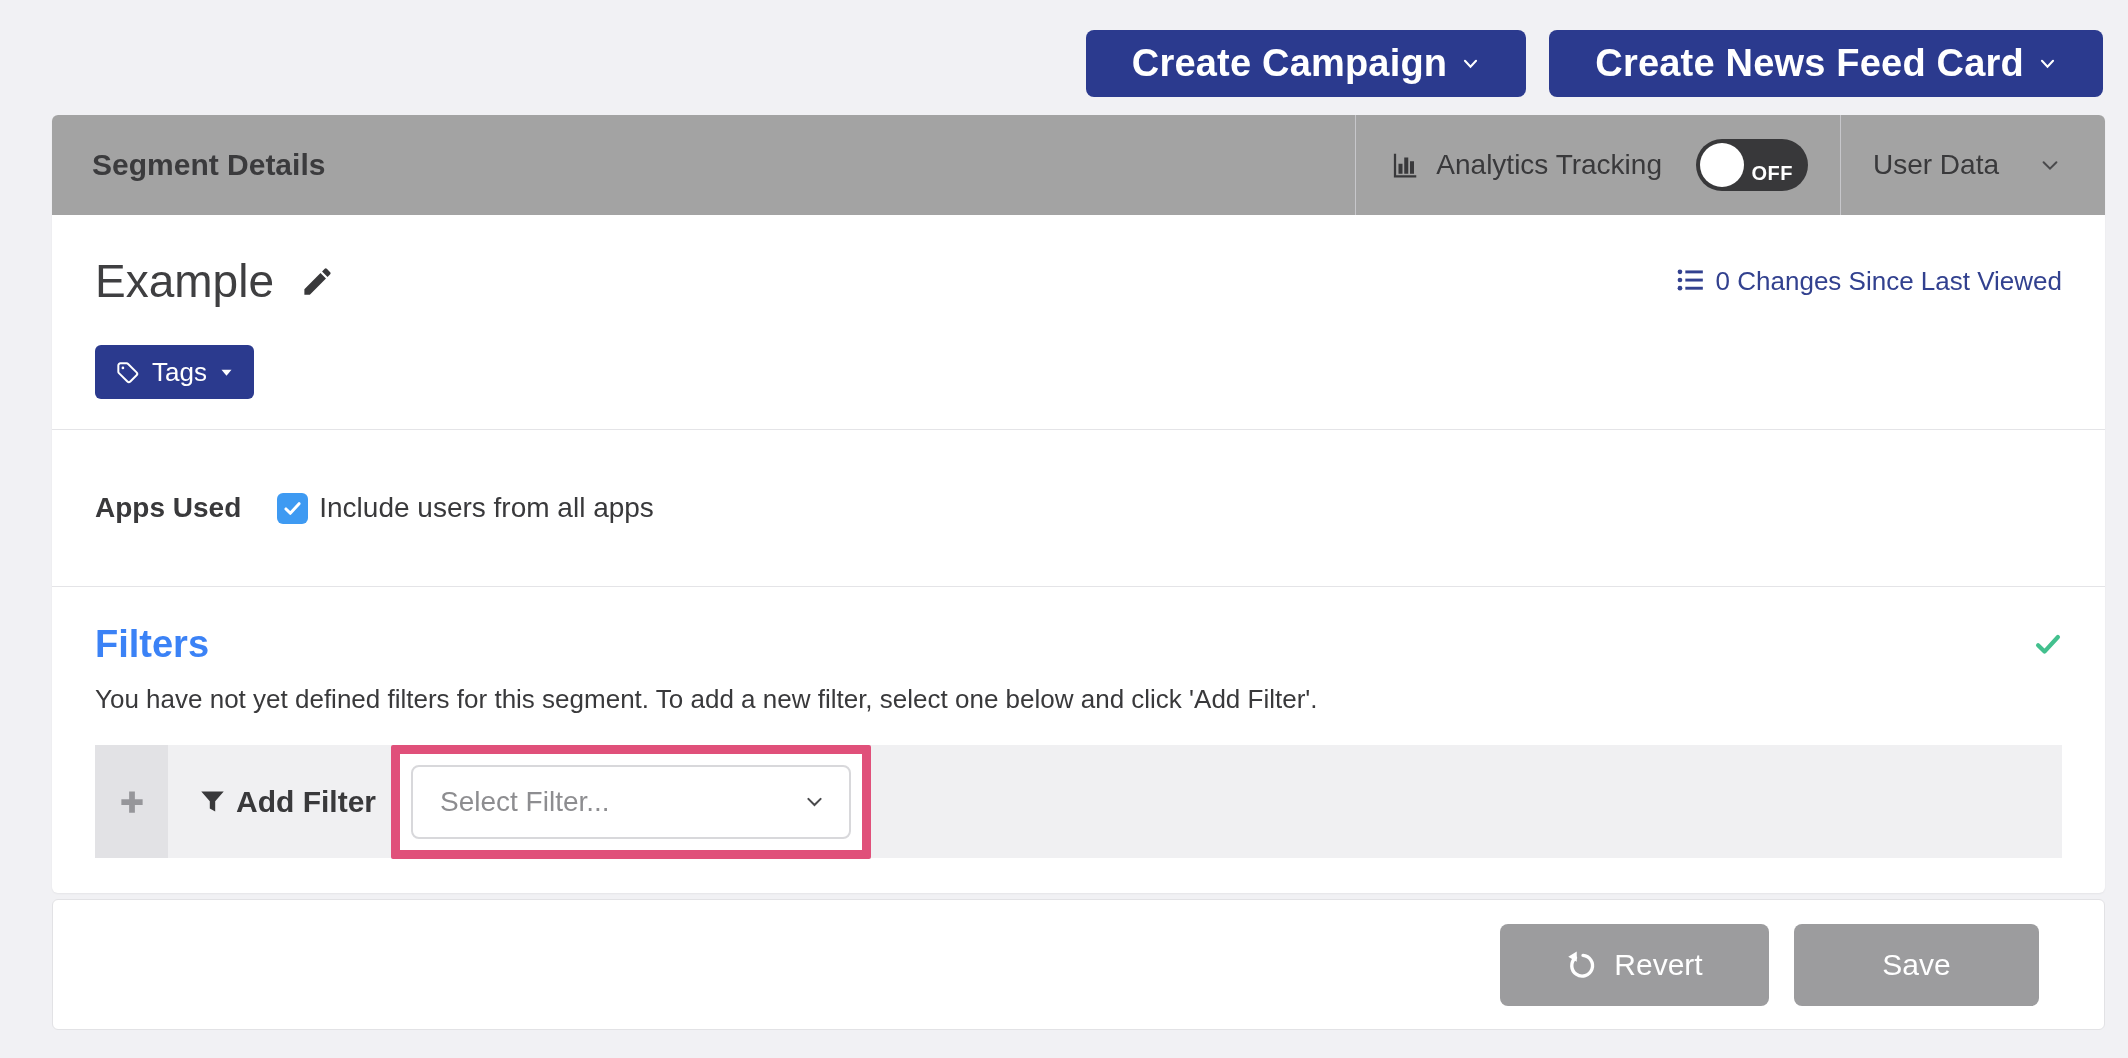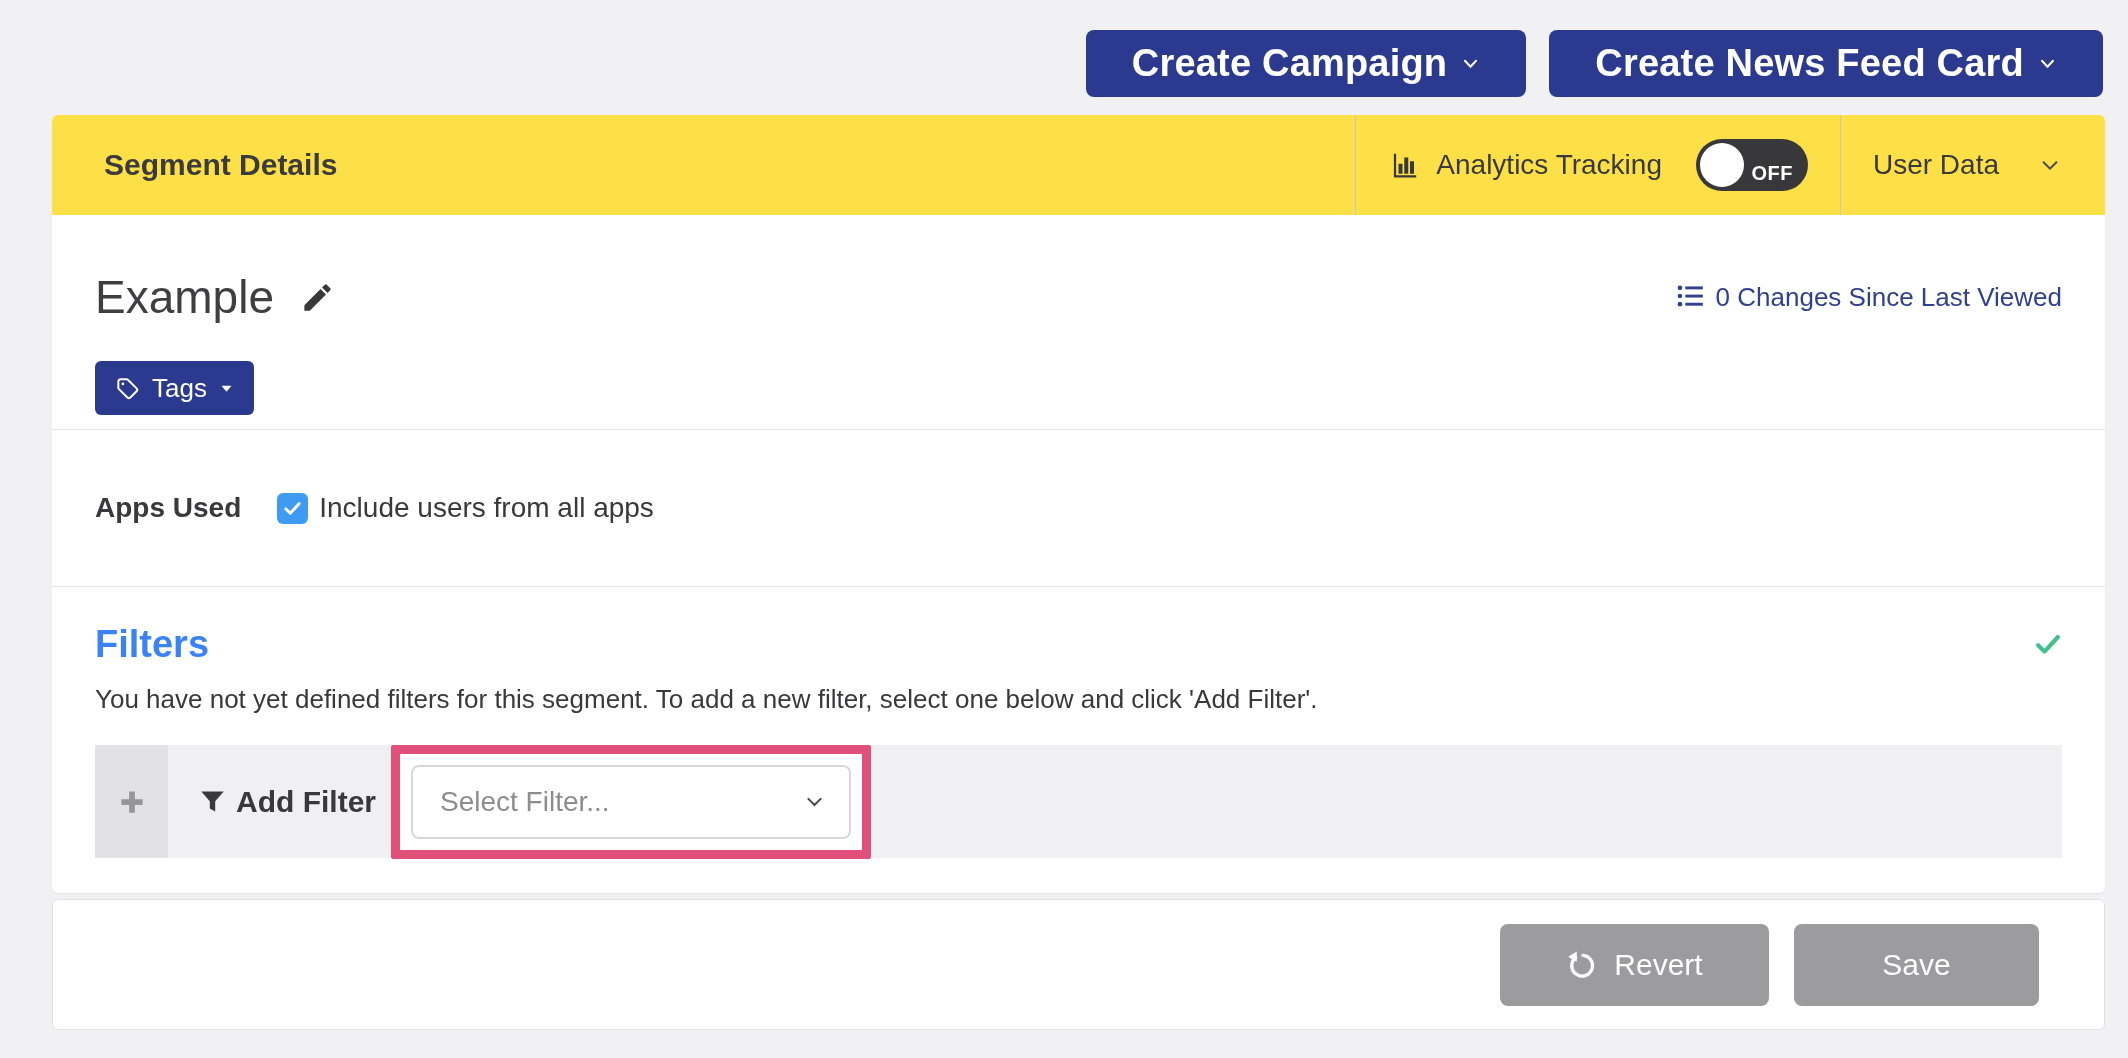--- a/index.html
+++ b/index.html
@@ -24,43 +24,43 @@
   }
   .btn-primary svg{flex:0 0 auto;}
 
   
   .main-panel{
     position:absolute;left:52px;top:115px;width:2053px;height:778px;
     background:#fff;border-radius:6px;
     box-shadow:0 1px 2px rgba(0,0,0,.05);
   }
   .panel-header{
-    height:100px;background:#fde047;border-radius:6px 6px 0 0;
-    display:flex;align-items:center;padding-left:52px;box-sizing:border-box;
+    height:100px;background:#a3a3a3;border-radius:6px 6px 0 0;
+    display:flex;align-items:center;padding-left:40px;box-sizing:border-box;
   }
   .panel-title{font-size:30px;font-weight:700;color:#3b3b3d;}
   .header-right{margin-left:auto;display:flex;align-items:stretch;height:100%;}
   .header-block{display:flex;align-items:center;border-left:1px solid #c7c7cb;height:100%;box-sizing:border-box;}
   .analytics-block{gap:16px;padding:0 32px 0 34px;}
   .analytics-label{font-size:28px;color:#39393b;white-space:nowrap;}
   .toggle{
     position:relative;width:112px;height:52px;border-radius:26px;
     background:var(--toggle-dark,#38383a);margin-left:18px;cursor:pointer;flex:0 0 auto;
   }
   .toggle .knob{position:absolute;left:4px;top:4px;width:44px;height:44px;border-radius:50%;background:#fff;}
   .toggle .state{
     position:absolute;right:15px;top:0;height:68px;display:flex;align-items:center;
     color:#fff;font-size:20px;font-weight:700;letter-spacing:.5px;
   }
   .user-block{gap:40px;padding:0 44px 0 32px;cursor:pointer;}
   .user-label{font-size:28px;color:#39393b;white-space:nowrap;}
 
   
   .section{box-sizing:border-box;}
-  .section-a{height:214px;padding:56px 43px 0 43px;}
+  .section-a{height:214px;padding:40px 43px 0 43px;}
   .row-between{display:flex;align-items:center;justify-content:space-between;}
   .title-row{display:flex;align-items:center;gap:26px;}
   .segment-name{margin:0;font-size:46px;font-weight:400;color:#3f3f41;line-height:52px;}
   .edit-icon{cursor:pointer;color:#39393b;}
   .changes-link{display:flex;align-items:flex-start;gap:12px;color:var(--link-blue,#32418f);
     font-size:26px;font-weight:500;text-decoration:none;cursor:pointer;}
   .tags-btn{
     margin-top:38px;display:inline-flex;align-items:center;gap:12px;
     height:54px;padding:0 20px;background:var(--primary,#2b3a8e);
     border:none;border-radius:6px;color:#fff;font-family:inherit;font-size:26px;font-weight:500;cursor:pointer;

